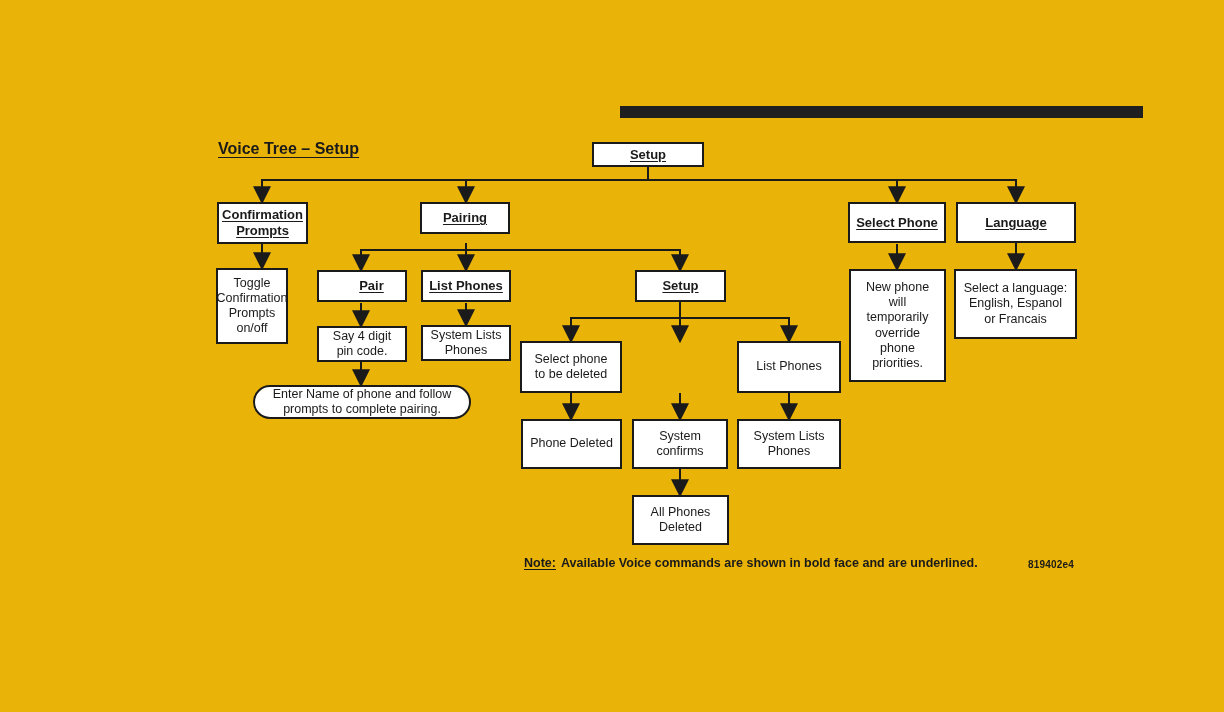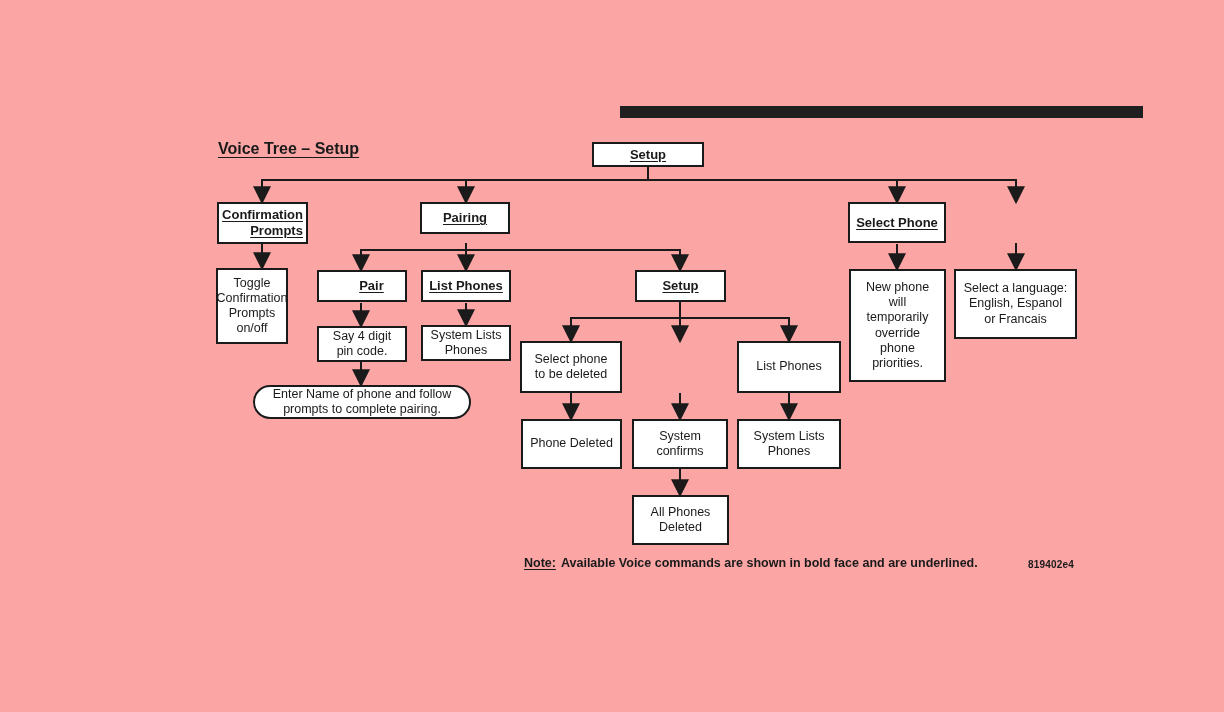--- a/index.html
+++ b/index.html
@@ -1,33 +1,33 @@
 <!DOCTYPE html>
 <html><head>
 <meta charset="utf-8">
 <style>
   html,body { margin:0; padding:0; }
   body {
     width:1224px; height:712px; background:#ffffff;
     font-family:"Liberation Sans", sans-serif; color:#1a1a1a;
   }
-  .canvas { position:relative; width:1224px; height:712px; background:#fca5a5; overflow:hidden; }
+  .canvas { position:relative; width:1224px; height:712px; background:#eab308; overflow:hidden; }
   .topbar { position:absolute; left:620px; top:106px; width:523px; height:12px; background:#1f1f1f; }
   .title {
     position:absolute; left:218px; top:140px;
     font-size:16px; font-weight:bold; text-decoration:underline; text-underline-offset:3px;
   }
   .node {
     position:absolute; box-sizing:border-box; background:#fff;
     border:2px solid #1a1a1a;
     display:flex; align-items:center; justify-content:center;
     text-align:center; white-space:pre-line;
     font-size:12.5px; line-height:1.22; padding:1px;
   }
-  .cmd { font-weight:bold; text-decoration:underline; text-underline-offset:2px; font-size:13px;text-align:right; }
+  .cmd { font-weight:bold; text-decoration:underline; text-underline-offset:2px; font-size:13px; }
   .connectors { position:absolute; left:0; top:0; pointer-events:none; }
   .note { position:absolute; left:492px; top:556px; font-size:12.5px; font-weight:bold;padding-left:32px; }
   .note .nlabel { text-decoration:underline; text-underline-offset:2px; margin-right:5px; }
   .figcode { position:absolute; left:1028px; top:559px; font-size:10px; font-weight:bold; letter-spacing:0.2px; }
 </style>
 </head>
 <body>
 
 <div class="canvas">
 
@@ -77,20 +77,21 @@
       <line x1="1016" y1="243" x2="1016" y2="264" marker-end="url(#arw)"></line>
     </g>
   </svg>
 
   <div class="node cmd" style="left:592px; top:142px; width:112px; height:25px;">Setup</div>
 
   <div class="node cmd" style="left:217px; top:202px; width:91px; height:42px;">Confirmation
 Prompts</div>
   <div class="node cmd" style="left:420px; top:202px; width:90px; height:32px;">Pairing</div>
   <div class="node cmd" style="left:848px; top:202px; width:98px; height:41px;">Select Phone</div>
+  <div class="node cmd" style="left:956px; top:202px; width:120px; height:41px;">Language</div>
 
   <div class="node" style="left:216px; top:268px; width:72px; height:76px;">Toggle
 Confirmation
 Prompts
 on/off</div>
   <div class="node cmd" style="left:317px; top:270px; width:90px; height:32px;padding-left:20px;">Pair</div>
   <div class="node cmd" style="left:421px; top:270px; width:90px; height:32px;">List Phones</div>
   <div class="node cmd" style="left:635px; top:270px; width:91px; height:32px;">Setup</div>
   <div class="node" style="left:849px; top:269px; width:97px; height:113px;">New phone
 will

